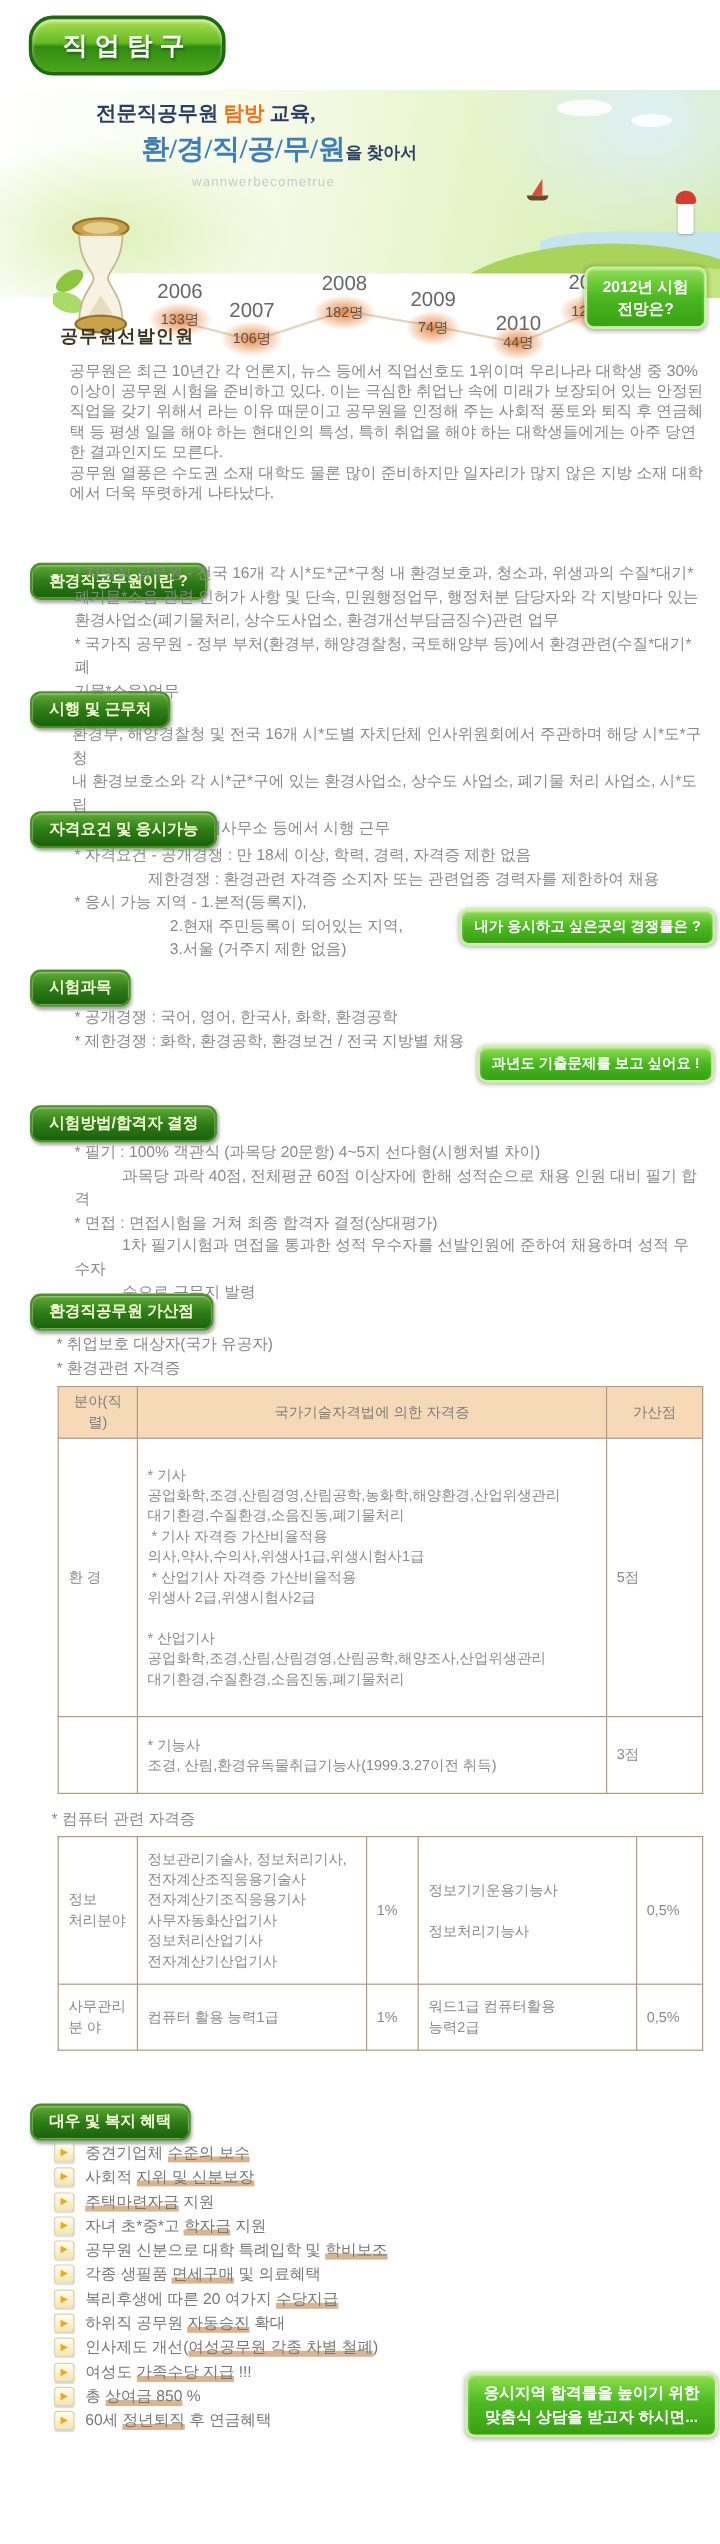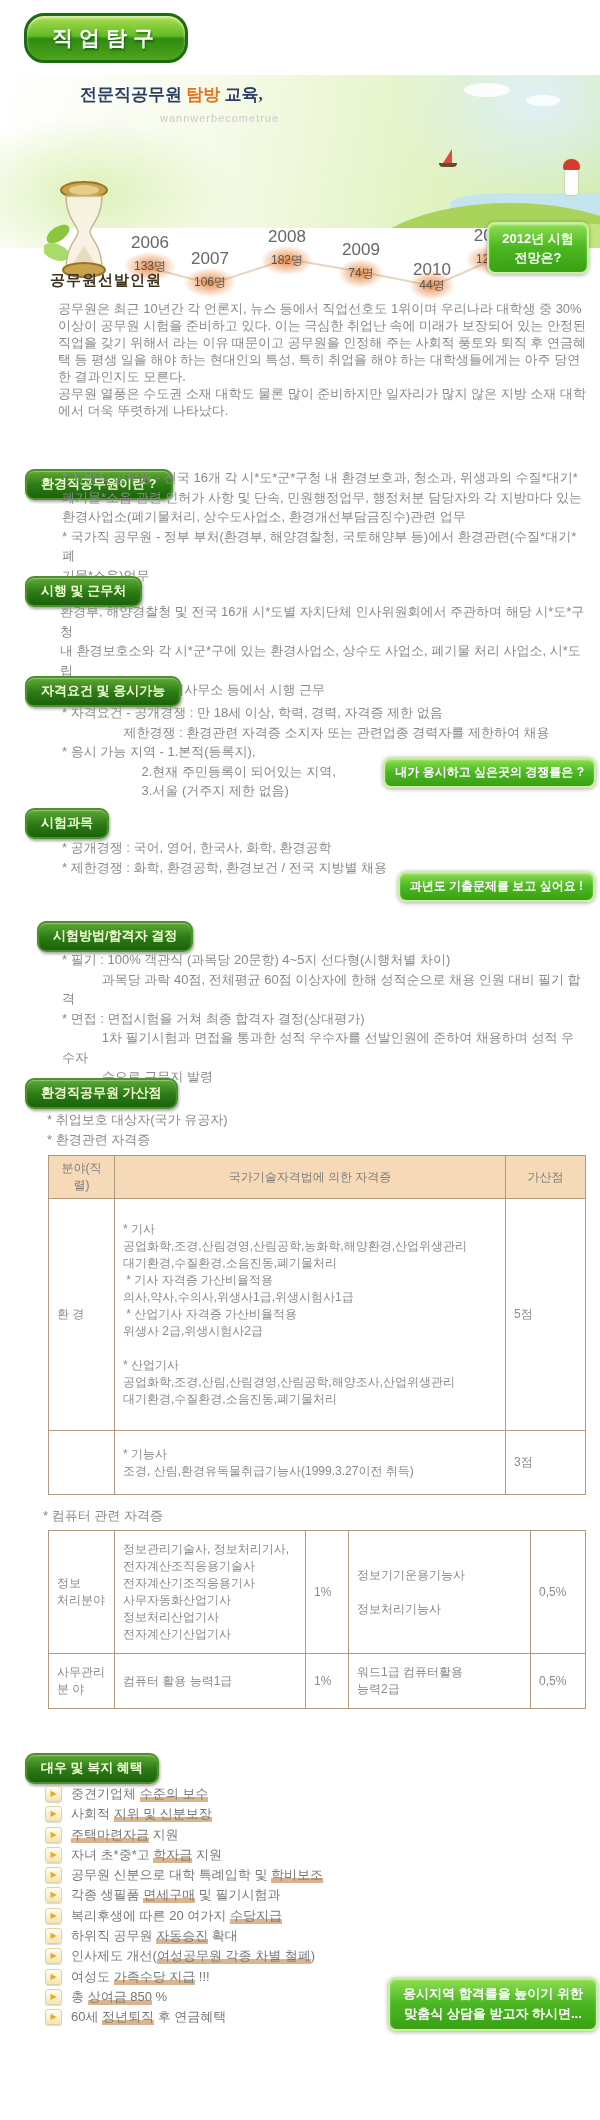--- a/index.html
+++ b/index.html
@@ -84,20 +84,21 @@
     <div class="cloud" style="right:40px;top:20px;width:34px;height:11px;"></div>
     <div class="water"></div>
     <div class="hill1"></div>
     <div class="hill2"></div>
     <div class="lh-body"></div>
     <div class="lh-cap"></div>
     <div class="boat-sail"></div>
     <div class="boat-hull"></div>
     <div class="banner-title">
       <div class="bt1"><span>전문직공무원 </span><span class="accent">탐방</span><span> 교육,</span></div>
+      <div class="bt2"><span>환/경/직/공/무/원</span><span class="suffix">을 찾아서</span></div>
       <div class="watermark">wannwerbecometrue</div>
     </div>
   </div>
 
   <div class="tl-card"></div>
   <svg class="tl-svg" width="600" height="320">
     <polyline points="150,268 211,284 287,259 362,272 433,286 492,260" fill="none" stroke="#e6d5c0" stroke-width="2"></polyline>
   </svg>
   <div>
       <div class="tl-year" style="left: 150px; top: 233px;">2006</div>
@@ -148,21 +149,21 @@
 * 응시 가능 지역 - 1.본적(등록지),
                       2.현재 주민등록이 되어있는 지역,
                       3.서울 (거주지 제한 없음)</div>
   <div class="cta" style="right:4px;top:757px;">내가 응시하고 싶은곳의 경쟁률은 ?</div>
 
   <div class="sec-badge" style="top:808px;">시험과목</div>
   <div class="sec-lines" style="left:62px;top:838px;width:525px;">* 공개경쟁 : 국어, 영어, 한국사, 화학, 환경공학
 * 제한경쟁 : 화학, 환경공학, 환경보건 / 전국 지방별 채용</div>
   <div class="cta" style="right:5px;top:871px;">과년도 기출문제를 보고 싶어요 !</div>
 
-  <div class="sec-badge" style="top:921px;margin-left:12px;">시험방법/합격자 결정</div>
+  <div class="sec-badge" style="top:921px;">시험방법/합격자 결정</div>
   <div class="sec-lines" style="left:62px;top:950px;width:525px;">* 필기 : 100% 객관식 (과목당 20문항) 4~5지 선다형(시행처별 차이)
            과목당 과락 40점, 전체평균 60점 이상자에 한해 성적순으로 채용 인원 대비 필기 합격
 * 면접 : 면접시험을 거쳐 최종 합격자 결정(상대평가)
            1차 필기시험과 면접을 통과한 성적 우수자를 선발인원에 준하여 채용하며 성적 우수자
            순으로 근무지 발령</div>
 
   <div class="sec-badge" style="top:1078px;">환경직공무원 가산점</div>
   <div class="sec-lines" style="left:47px;top:1110px;width:525px;">* 취업보호 대상자(국가 유공자)
 * 환경관련 자격증</div>
 
@@ -257,21 +258,21 @@
       <div class="benefit-item">
         <span class="benefit-arrow">▶</span>
         <span class="benefit-text"><span>자녀 초*중*고 </span><span class="hl">학자금</span><span> 지원</span></span>
       </div>
       <div class="benefit-item">
         <span class="benefit-arrow">▶</span>
         <span class="benefit-text"><span>공무원 신분으로 대학 특례입학 및 </span><span class="hl">학비보조</span></span>
       </div>
       <div class="benefit-item">
         <span class="benefit-arrow">▶</span>
-        <span class="benefit-text"><span>각종 생필품 </span><span class="hl">면세구매</span><span> 및 필기시험과</span></span>
+        <span class="benefit-text"><span>각종 생필품 </span><span class="hl">면세구매</span><span> 및 의료혜택</span></span>
       </div>
       <div class="benefit-item">
         <span class="benefit-arrow">▶</span>
         <span class="benefit-text"><span>복리후생에 따른 20 여가지 </span><span class="hl">수당지급</span></span>
       </div>
       <div class="benefit-item">
         <span class="benefit-arrow">▶</span>
         <span class="benefit-text"><span>하위직 공무원 </span><span class="hl">자동승진</span><span> 확대</span></span>
       </div>
       <div class="benefit-item">

